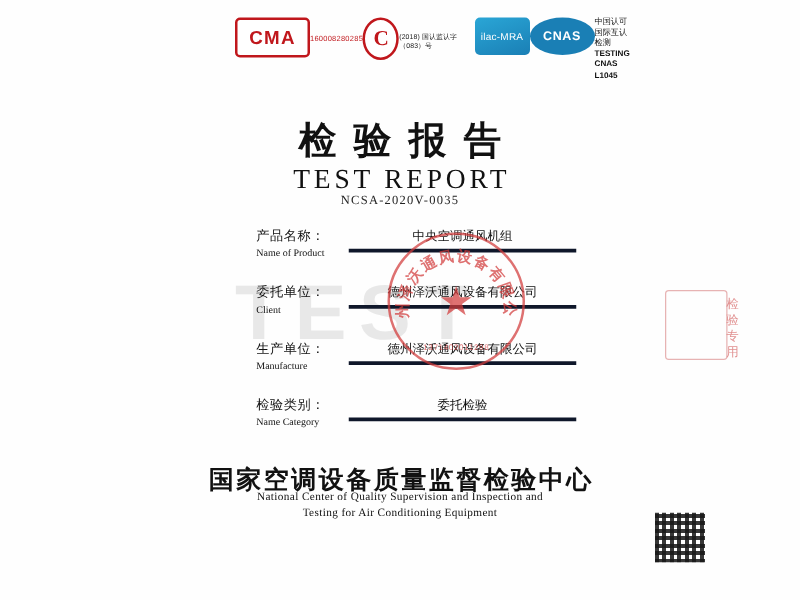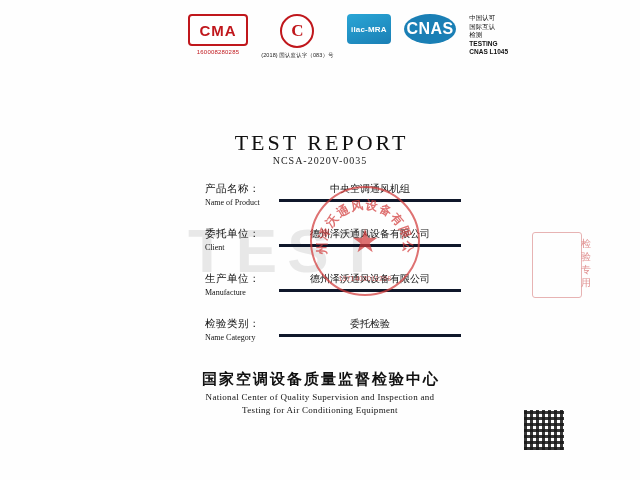--- a/index.html
+++ b/index.html
@@ -28,21 +28,21 @@
     top: 14px;
     left: 188px;
     width: 320px;
     height: 62px;
     display: flex;
     align-items: flex-start;
     justify-content: space-between;
   }
   .mark {
     display: flex;
-    flex-direction: column;
+    flex-direction: row;
     align-items: center;
   }
 
   .cma-badge {
     width: 56px; height: 28px;
     border: 2px solid #c0171c;
     border-radius: 4px;
     color: #c0171c;
     font-family: "Liberation Sans", sans-serif;
     font-weight: bold;
@@ -85,34 +85,34 @@
   .ilac {
     width: 44px; height: 30px;
     border-radius: 4px;
     background: linear-gradient(160deg, #2aa6d6 0%, #1a7fb5 100%);
     color: #ffffff;
     display: flex;
     align-items: center;
     justify-content: center;
     font-family: "Liberation Sans", sans-serif;
     font-size: 8px;
-    font-weight: bold;
+    font-weight: normal;
     letter-spacing: 0.2px;
   }
 
   .cnas-oval {
     width: 52px; height: 30px;
     border-radius: 50%;
     background: #1a7fb5;
     color: #fff;
     display: flex;
     align-items: center;
     justify-content: center;
     font-family: "Liberation Sans", sans-serif;
-    font-size: 16px;
+    font-size: 10px;
     font-weight: bold;
     letter-spacing: 0.5px;
   }
 
   .cnas-text {
     font-family: "Liberation Sans", sans-serif;
     font-size: 6.5px;
     line-height: 8.5px;
     color: #111;
     text-align: left;
@@ -195,21 +195,21 @@
     white-space: nowrap;
     overflow: hidden;
   }
 
   
   .org-cn {
     position: absolute;
     top: 370px;
     width: 640px;
     text-align: center;
-    font-size: 15px;
+    font-size: 20px;
     font-weight: bold;
     letter-spacing: 2px;
     text-indent: 2px;
     color: #111;
   }
   .org-en1 {
     position: absolute;
     top: 392px;
     width: 640px;
     text-align: center;
@@ -283,21 +283,21 @@
     color: #cfcfcf;
     opacity: 0.45;
     pointer-events: none;
   }
 
   .stamp-side {
     position: absolute;
     right: 58px;
     top: 232px;
     width: 26px;
-    height: 66px;
+    height: 56px;
     border: 1.5px solid #e09a9a;
     border-radius: 3px;
     color: #d76c6c;
     font-size: 10px;
     line-height: 13px;
     text-align: center;
     padding-top: 4px;
     opacity: 0.75;
     box-sizing: border-box;
     pointer-events: none;
@@ -347,20 +347,21 @@
     <div class="cnas-text">
       <div>中国认可</div>
       <div>国际互认</div>
       <div>检测</div>
       <div class="en">TESTING</div>
       <div class="en">CNAS L1045</div>
     </div>
 
   </div>
 
+  <div class="title-cn">检验报告</div>
   <div class="title-en">TEST REPORT</div>
   <div class="report-no">NCSA-2020V-0035</div>
 
   <div class="wm-mega">TEST</div>
 
   <div class="fields">
 
     <div class="field-row">
       <div class="field-label">
         <div class="label-cn">产品名称：</div>

